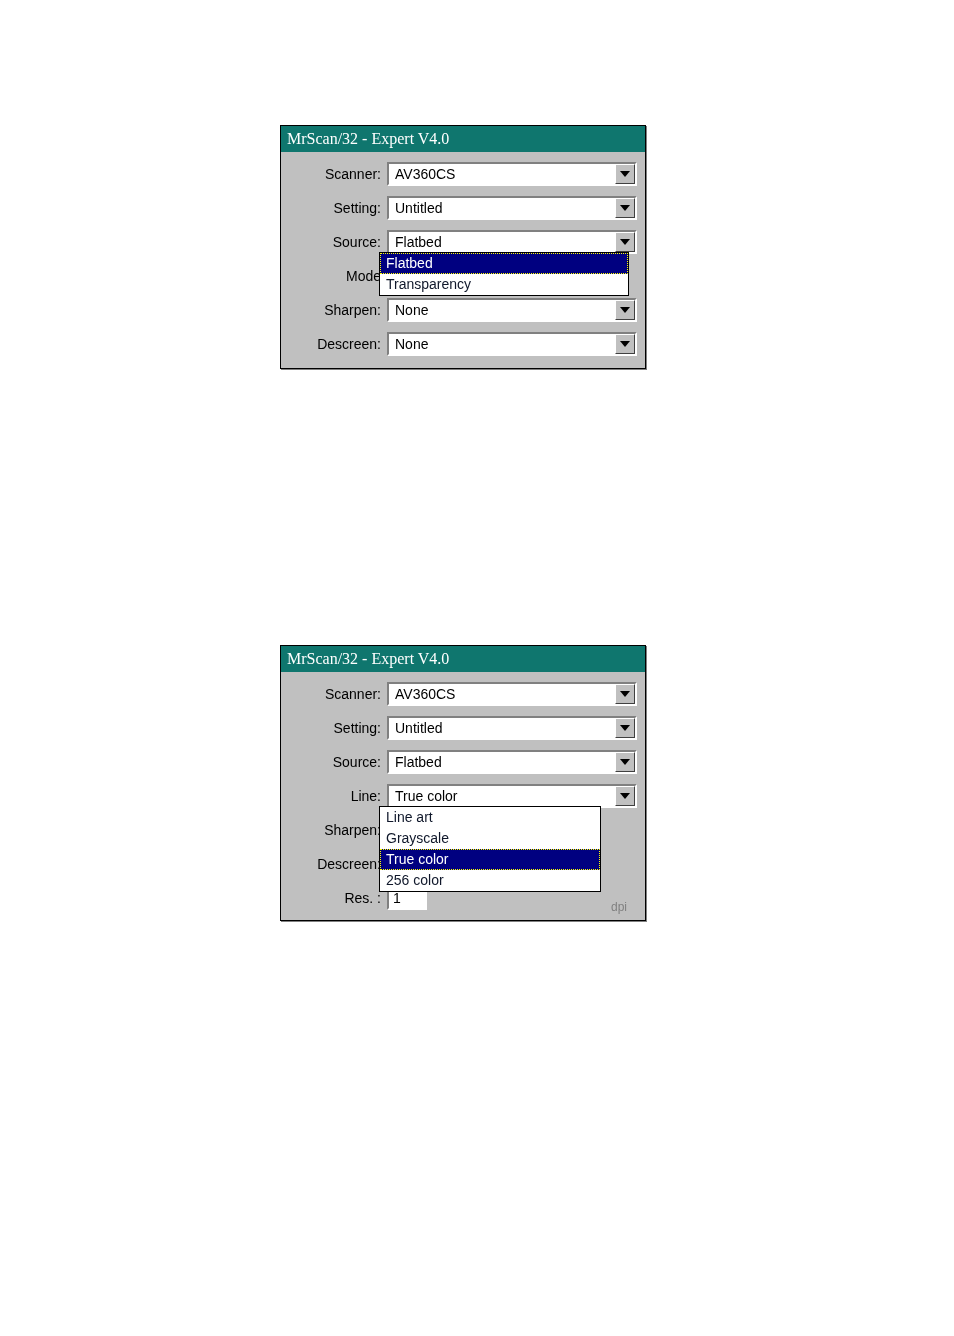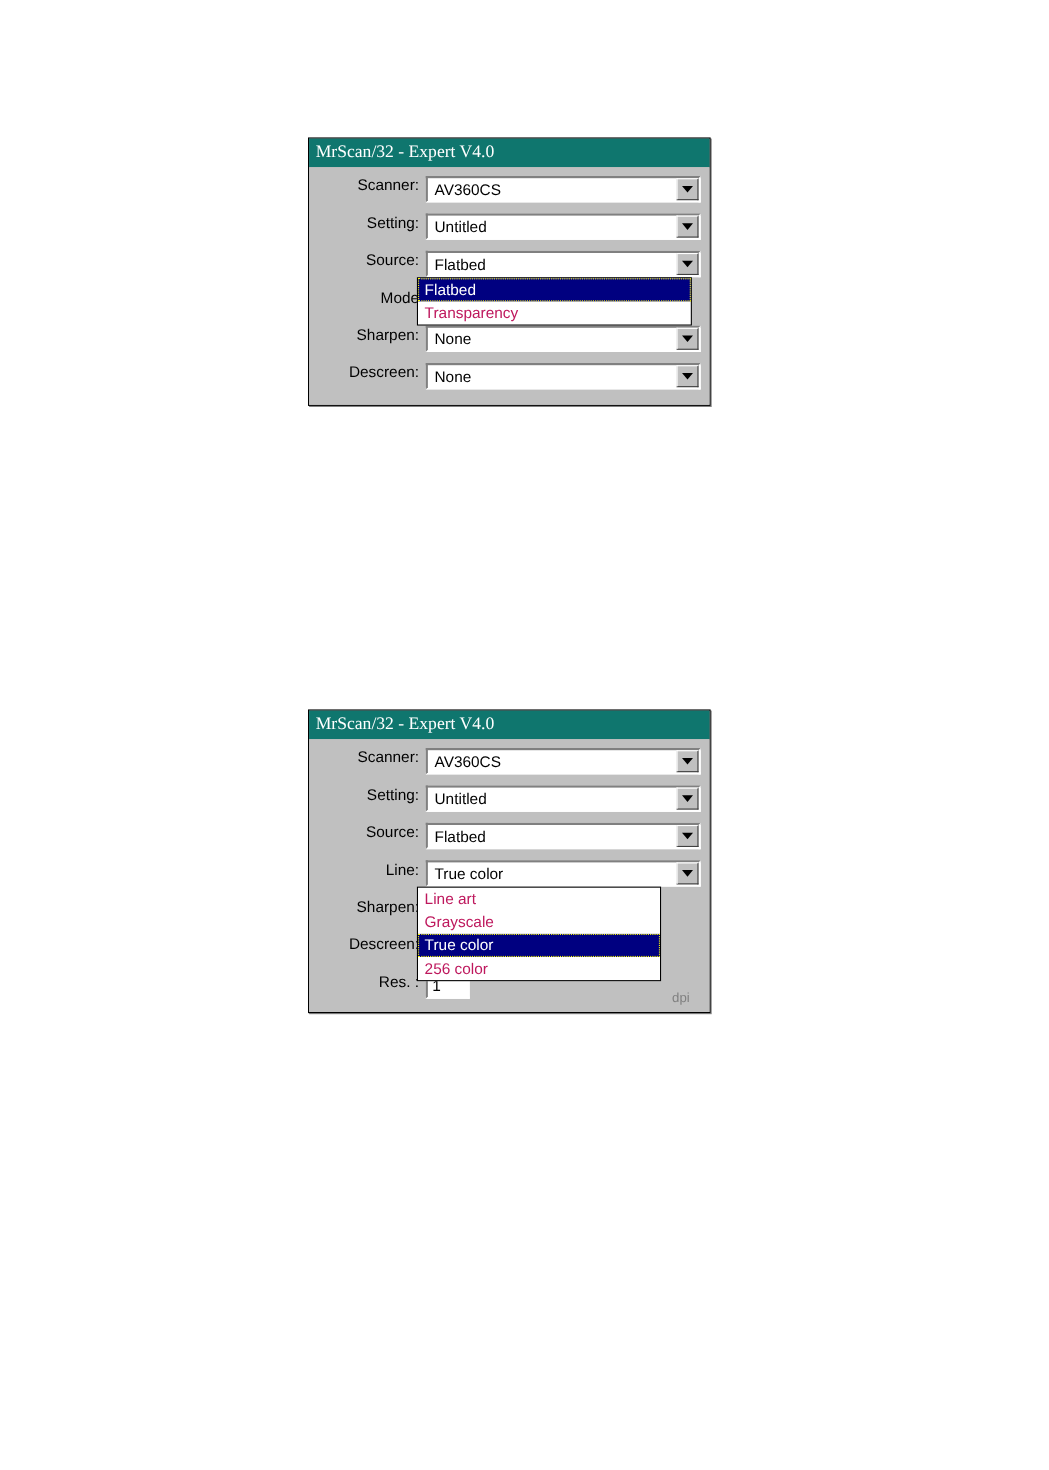--- a/index.html
+++ b/index.html
@@ -35,20 +35,21 @@
   }
 
   .body-area {
     background: #c0c0c0;
     padding: 8px 8px 10px 8px;
     position: relative;
   }
 
   .row {
     display: flex;
+    align-items: center;
     margin-bottom: 6px;
     height: 28px;
     position: relative;
   }
 
   .label {
     width: 92px;
     text-align: right;
     padding-right: 6px;
     color: #000;
@@ -121,21 +122,21 @@
     position: absolute;
     background: #ffffff;
     border: 1px solid #000;
     z-index: 10;
     box-sizing: border-box;
   }
 
   .listbox-item {
     padding: 1px 6px;
     font-size: 14px;
-    color: #be185d;
+    color: #0f172a;
     white-space: nowrap;
     line-height: 19px;
   }
 
   .listbox-item.selected {
     background: #000080;
     color: #ffffff;
     outline: 1px dotted #ffff00;
     outline-offset: -1px;
   }

